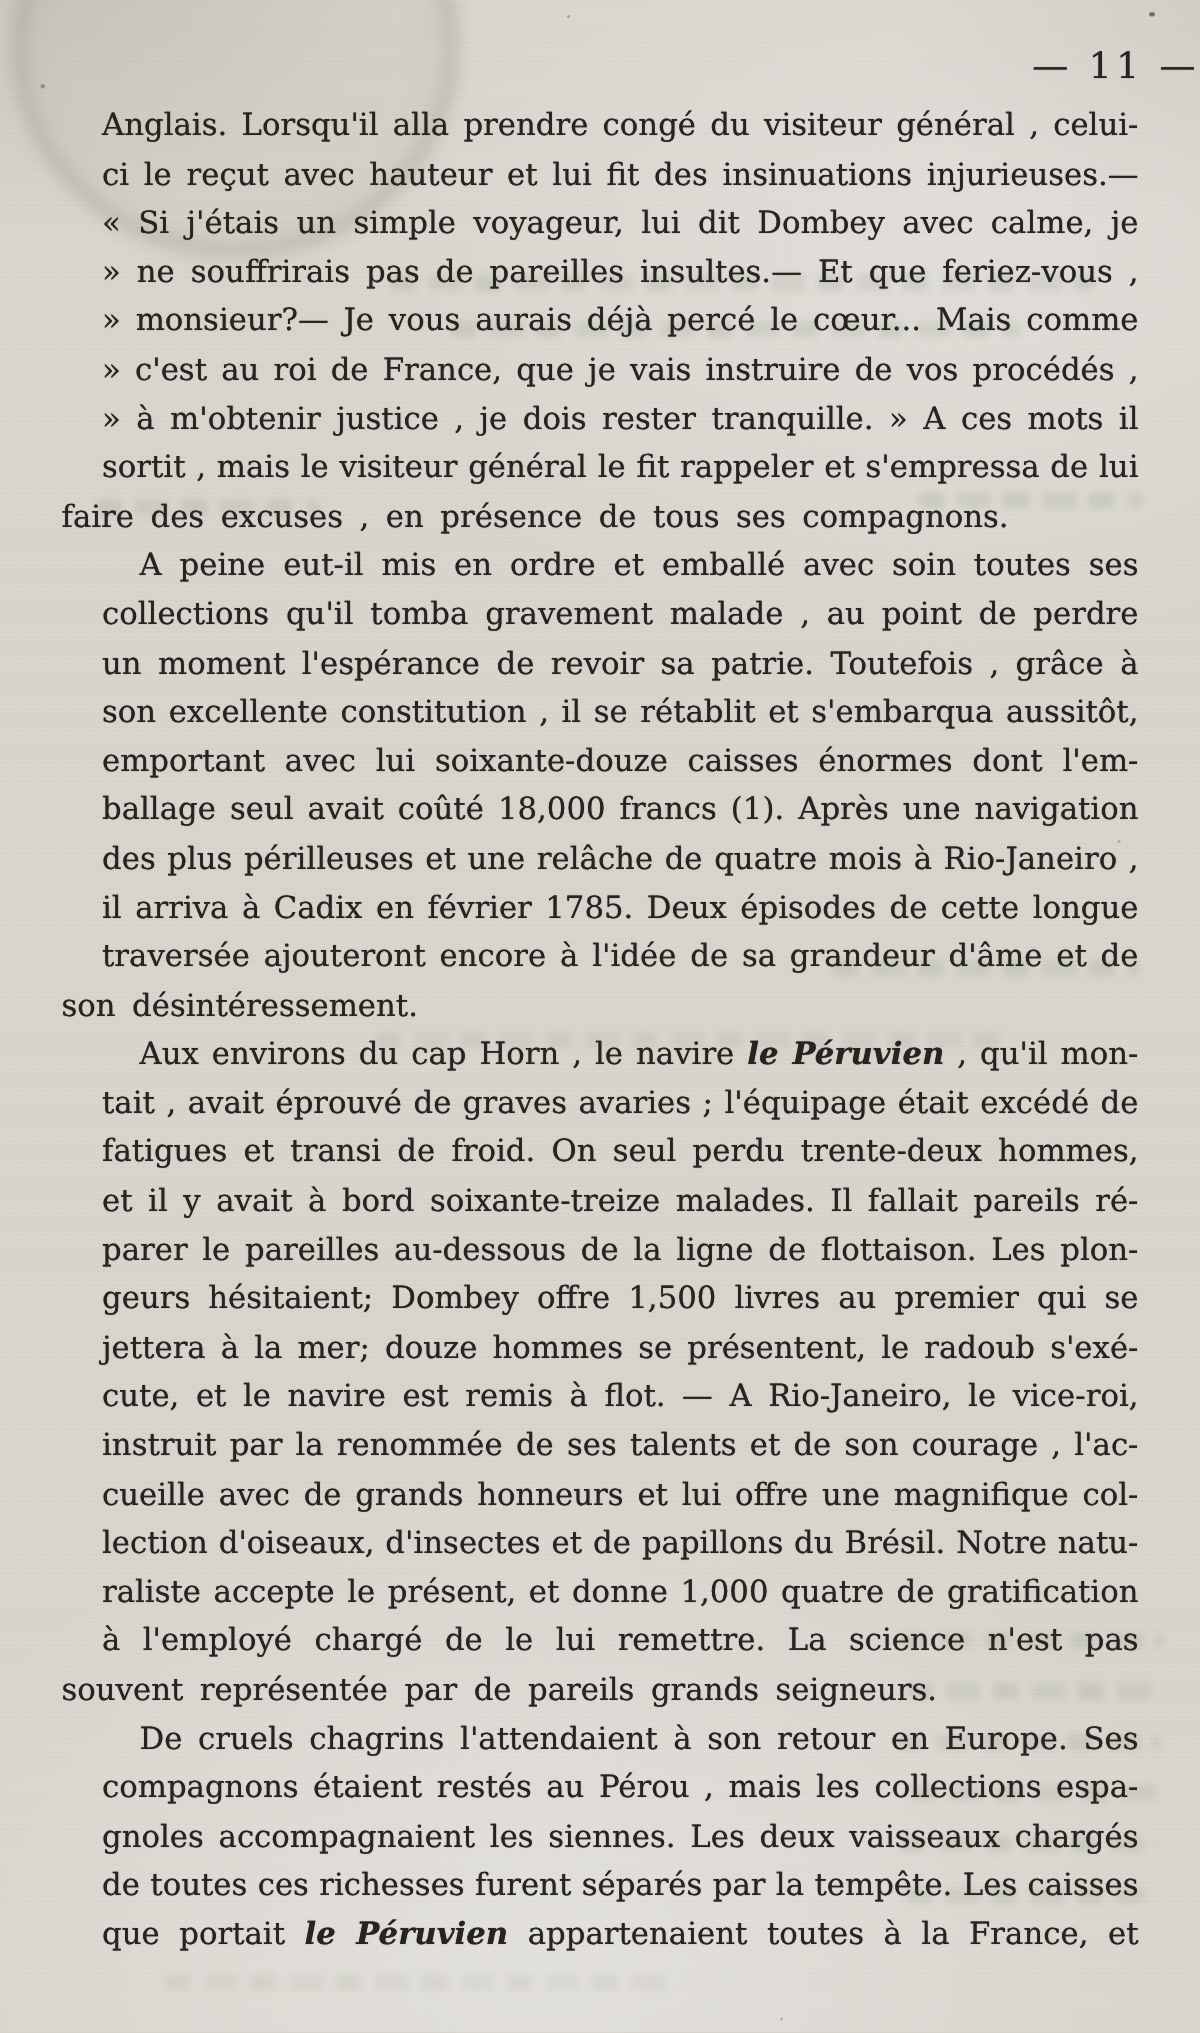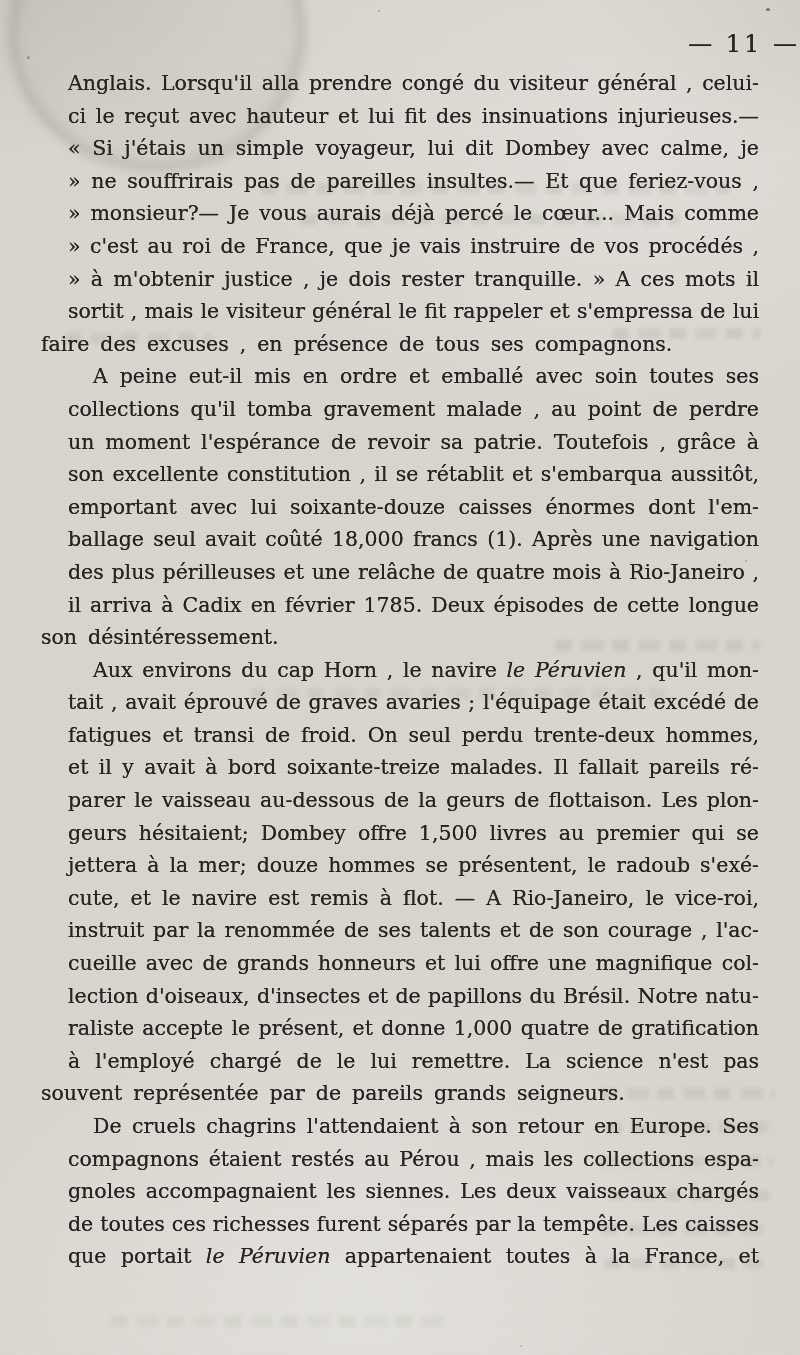--- a/index.html
+++ b/index.html
@@ -57,21 +57,21 @@
     left: 41px; top: 67px;
     width: 718px;
     font-size: 20.5px;
     color: #262320;
     text-shadow: 0 0 0.55px rgba(38,35,32,0.85);
     filter: blur(0.28px);
   }
   .line { line-height: 32.6px; height: 32.6px; word-spacing: 4.5px; }
   .line.j { text-align: justify; text-align-last: justify; word-spacing: normal; margin-left: 27px; }
   .line.ind { text-indent: 25px; }
-  .it { font-style: italic; }
+  .it { font-style: italic; font-weight: bold; }
 </style>
 </head>
 <body>
 
 <div class="page">
 
   <div class="stain-ring"></div>
 
   <div class="smudge" style="left:260px; top:183px; width:470px;"></div>
   <div class="smudge" style="left:300px; top:214px; width:380px;"></div>
@@ -106,26 +106,27 @@
       <div class="line j"><span>sortit , mais le visiteur général le fit rappeler et s'empressa de lui</span></div>
       <div class="line"><span>faire des excuses , en présence de tous ses compagnons.</span></div>
       <div class="line j ind"><span>A peine eut-il mis en ordre et emballé avec soin toutes ses</span></div>
       <div class="line j"><span>collections qu'il tomba gravement malade , au point de perdre</span></div>
       <div class="line j"><span>un moment l'espérance de revoir sa patrie. Toutefois , grâce à</span></div>
       <div class="line j"><span>son excellente constitution , il se rétablit et s'embarqua aussitôt,</span></div>
       <div class="line j"><span>emportant avec lui soixante-douze caisses énormes dont l'em-</span></div>
       <div class="line j"><span>ballage seul avait coûté 18,000 francs (1). Après une navigation</span></div>
       <div class="line j"><span>des plus périlleuses et une relâche de quatre mois à Rio-Janeiro ,</span></div>
       <div class="line j"><span>il arriva à Cadix en février 1785. Deux épisodes de cette longue</span></div>
+      <div class="line j"><span>traversée ajouteront encore à l'idée de sa grandeur d'âme et de</span></div>
       <div class="line"><span>son désintéressement.</span></div>
       <div class="line j ind"><span>Aux environs du cap Horn , le navire </span><span class="it">le Péruvien</span><span> , qu'il mon-</span></div>
       <div class="line j"><span>tait , avait éprouvé de graves avaries ; l'équipage était excédé de</span></div>
       <div class="line j"><span>fatigues et transi de froid. On seul perdu trente-deux hommes,</span></div>
       <div class="line j"><span>et il y avait à bord soixante-treize malades. Il fallait pareils ré-</span></div>
-      <div class="line j"><span>parer le vaisseau au-dessous de la geurs de flottaison. Les plon-</span></div>
+      <div class="line j"><span>parer le pareilles au-dessous de la ligne de flottaison. Les plon-</span></div>
       <div class="line j"><span>geurs hésitaient; Dombey offre 1,500 livres au premier qui se</span></div>
       <div class="line j"><span>jettera à la mer; douze hommes se présentent, le radoub s'exé-</span></div>
       <div class="line j"><span>cute, et le navire est remis à flot. — A Rio-Janeiro, le vice-roi,</span></div>
       <div class="line j"><span>instruit par la renommée de ses talents et de son courage , l'ac-</span></div>
       <div class="line j"><span>cueille avec de grands honneurs et lui offre une magnifique col-</span></div>
       <div class="line j"><span>lection d'oiseaux, d'insectes et de papillons du Brésil. Notre natu-</span></div>
       <div class="line j"><span>raliste accepte le présent, et donne 1,000 quatre de gratification</span></div>
       <div class="line j"><span>à l'employé chargé de le lui remettre. La science n'est pas</span></div>
       <div class="line"><span>souvent représentée par de pareils grands seigneurs.</span></div>
       <div class="line j ind"><span>De cruels chagrins l'attendaient à son retour en Europe. Ses</span></div>

